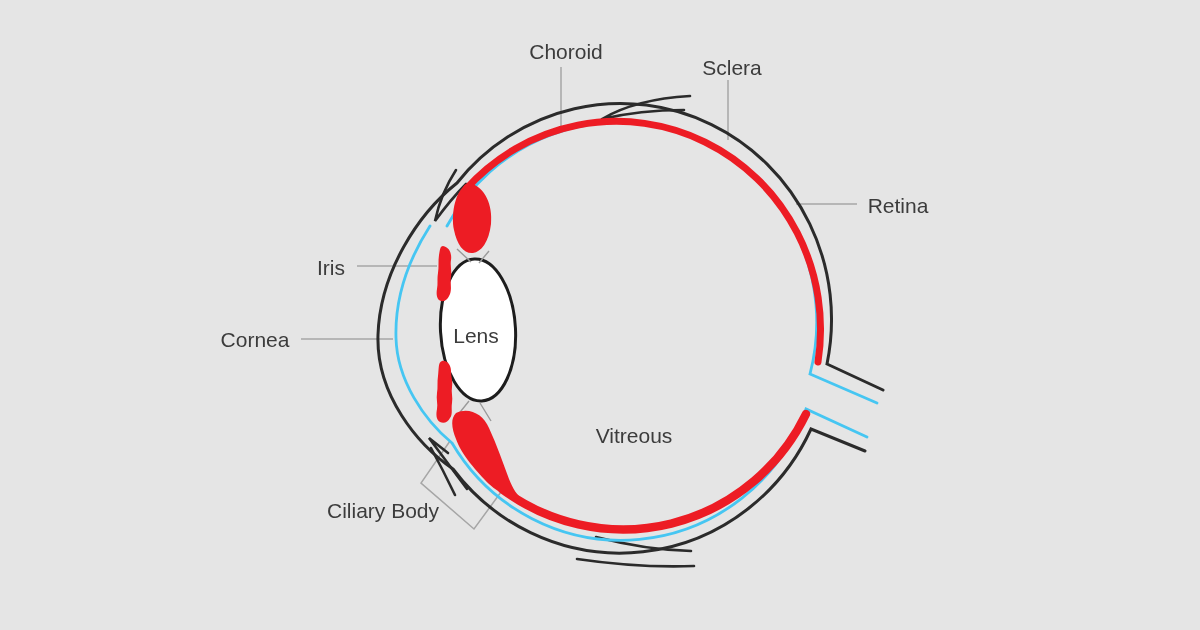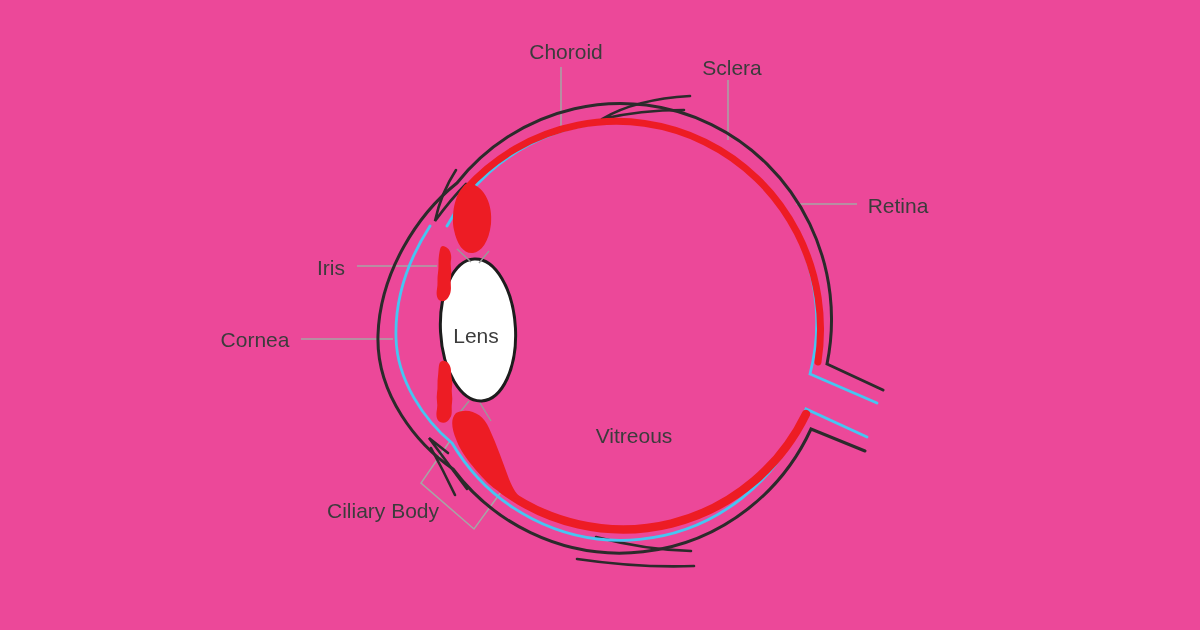--- a/index.html
+++ b/index.html
@@ -8,21 +8,21 @@
     width: 1200px;
     height: 630px;
     background: #ffffff;
     overflow: hidden;
     font-family: "Liberation Sans", sans-serif;
   }
   .stage {
     position: relative;
     width: 1200px;
     height: 630px;
-    background: #ec4899;
+    background: #e5e5e5;
     text-decoration: underline;
   }
   svg { display: block; }
   text {
     font-family: "Liberation Sans", sans-serif;
     font-size: 21px;
     fill: #3c3c3c;
   }
 </style>
 </head>

